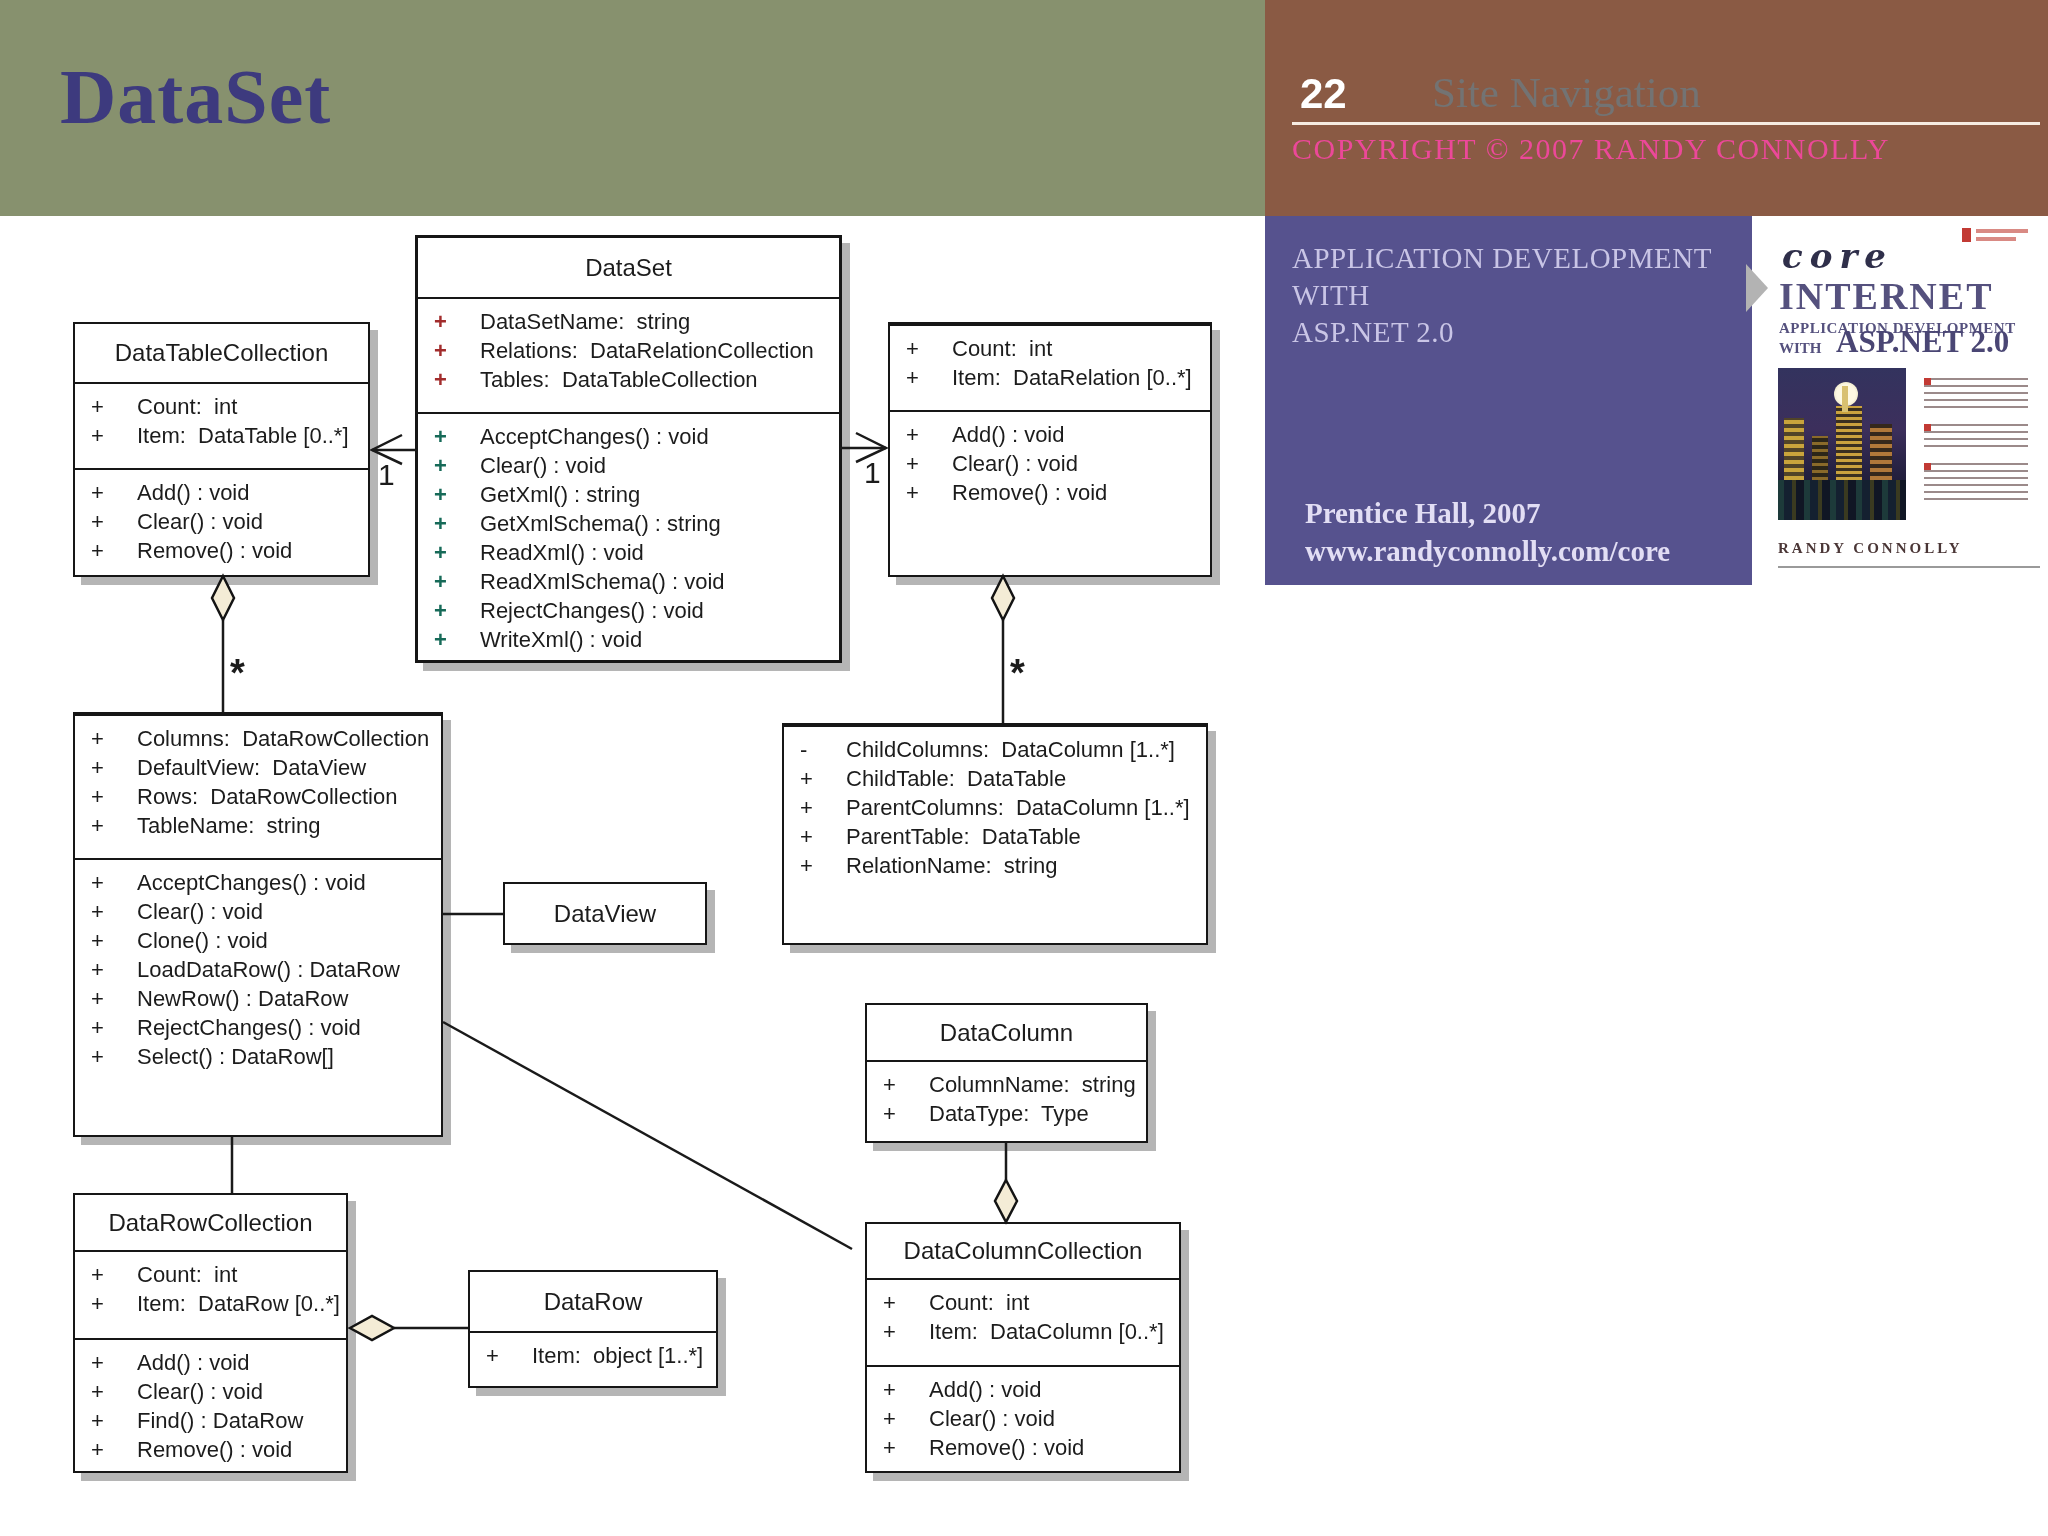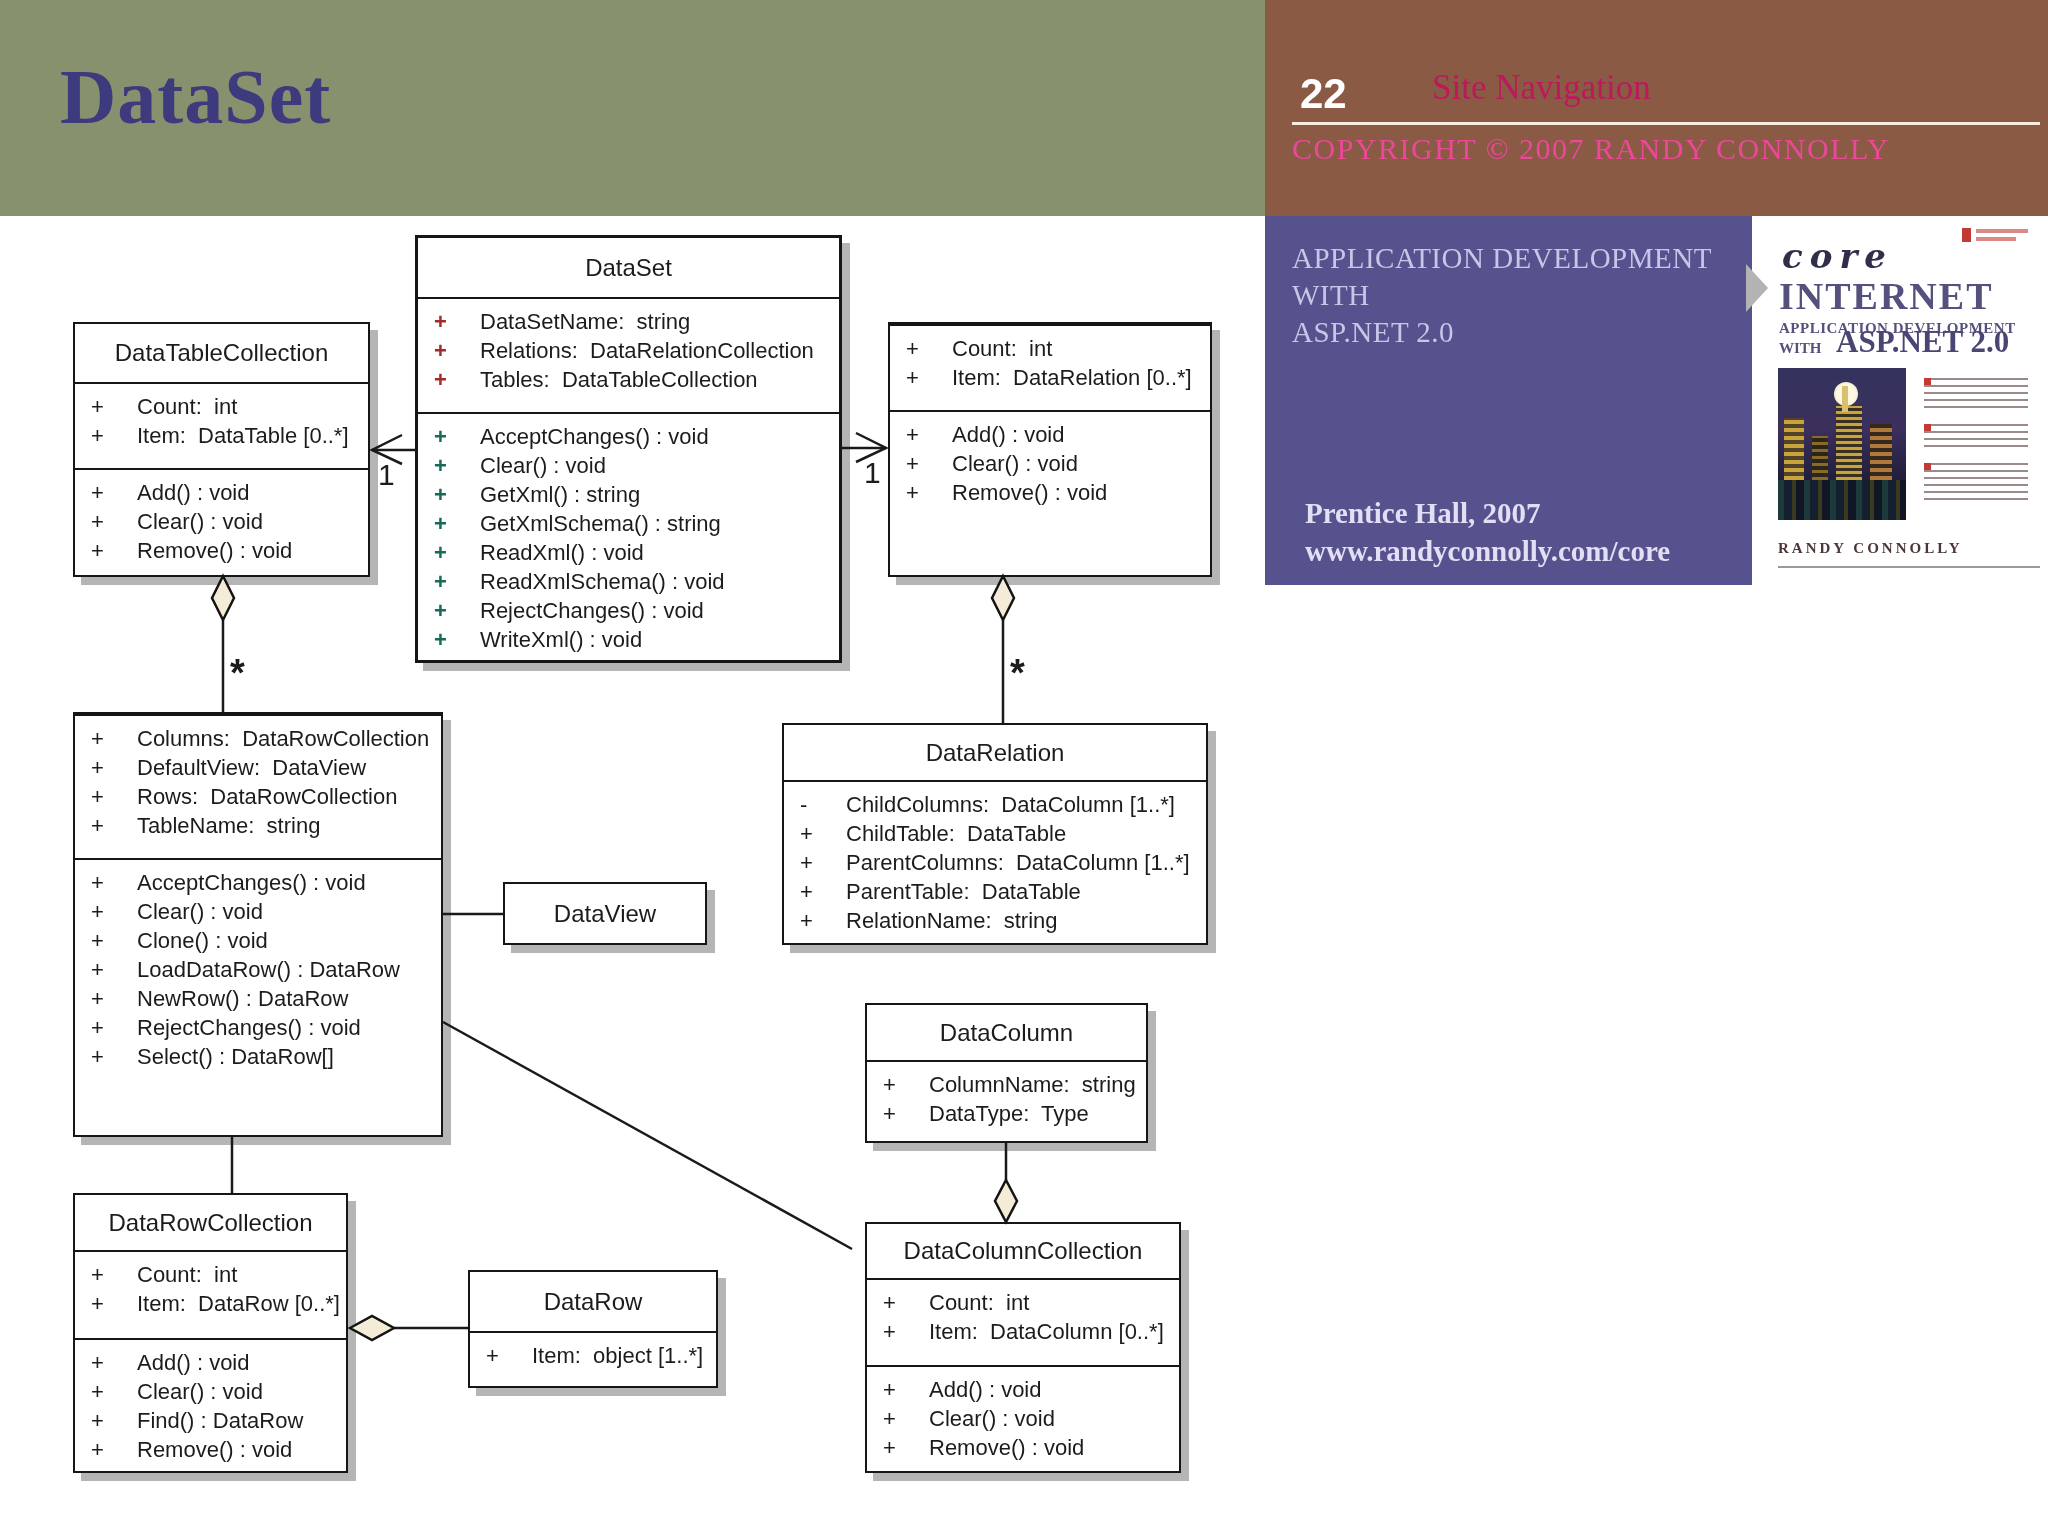--- a/index.html
+++ b/index.html
@@ -5,22 +5,22 @@
   html,body{margin:0;padding:0;}
   body{width:2048px;height:1536px;position:relative;background:#ffffff;overflow:hidden;
        font-family:"Liberation Sans",sans-serif;}
 
   
   .hdr-green{position:absolute;left:0;top:0;width:1265px;height:216px;background:#87916E;}
   .hdr-brown{position:absolute;left:1265px;top:0;width:783px;height:216px;background:#8A5A44;}
   .slide-title{position:absolute;left:60px;top:52px;font-family:"Liberation Serif",serif;
        font-weight:bold;font-size:78px;color:#3D3A7E;letter-spacing:1px;}
   .page-num{position:absolute;left:1300px;top:70px;color:#ffffff;font-weight:bold;font-size:42px;}
-  .section-title{position:absolute;left:1432px;top:68px;color:#be185d;font-family:"Liberation Serif",serif;
-       font-size:35px;}
+  .section-title{position:absolute;left:1432px;top:68px;color:#737373;font-family:"Liberation Serif",serif;
+       font-size:43px;}
   .hdr-rule{position:absolute;left:1292px;top:122px;width:748px;height:3px;background:#f6ece2;}
   .copyright{position:absolute;left:1292px;top:132px;width:748px;color:#ec4899;
        font-family:"Liberation Serif",serif;font-size:30px;letter-spacing:1.5px;white-space:nowrap;}
 
   
   .purple-box{position:absolute;left:1265px;top:216px;width:487px;height:369px;background:#56528E;}
   .pb-head{position:absolute;left:27px;top:24px;font-family:"Liberation Serif",serif;
        font-size:29px;line-height:37px;color:#C9C5E6;letter-spacing:0.5px;}
   .pb-pub{position:absolute;left:40px;top:278px;font-family:"Liberation Serif",serif;font-weight:bold;
        font-size:29px;line-height:38px;color:#E2DEF4;}
@@ -203,21 +203,20 @@
     <div class="row"><span class="sg">+</span><span class="tx">RejectChanges() : void</span></div>
     <div class="row"><span class="sg">+</span><span class="tx">Select() : DataRow[]</span></div>
   </div>
 </div>
 
 <div class="uml" style="left:503px;top:882px;width:204px;height:63px;">
   <div class="uml-title" style="height:59px">DataView</div>
 </div>
 
 <div class="uml" style="left:782px;top:723px;width:426px;height:222px;">
-  <div class="uml-title" style="height:55px">DataRelation</div>
   <div class="sec" style="flex:1">
     <div class="row"><span class="sg">-</span><span class="tx">ChildColumns:  DataColumn [1..*]</span></div>
     <div class="row"><span class="sg">+</span><span class="tx">ChildTable:  DataTable</span></div>
     <div class="row"><span class="sg">+</span><span class="tx">ParentColumns:  DataColumn [1..*]</span></div>
     <div class="row"><span class="sg">+</span><span class="tx">ParentTable:  DataTable</span></div>
     <div class="row"><span class="sg">+</span><span class="tx">RelationName:  string</span></div>
   </div>
 </div>
 
 <div class="uml" style="left:865px;top:1003px;width:283px;height:140px;">

